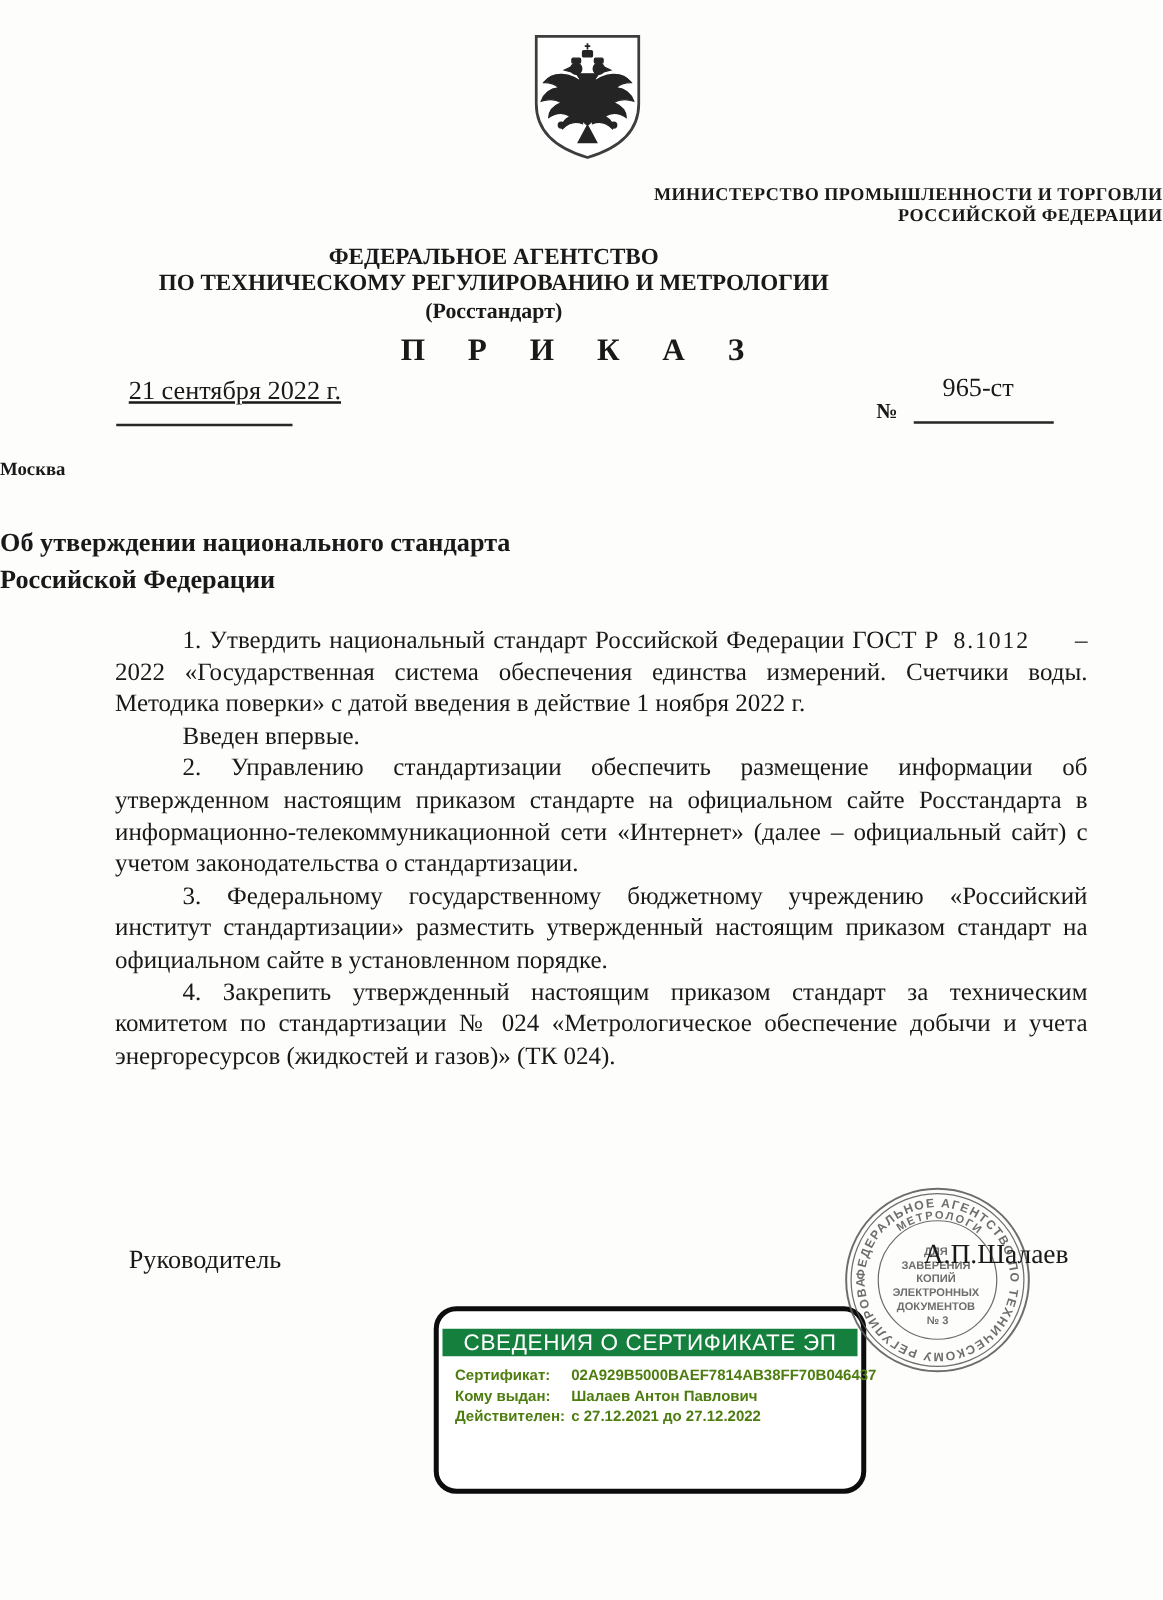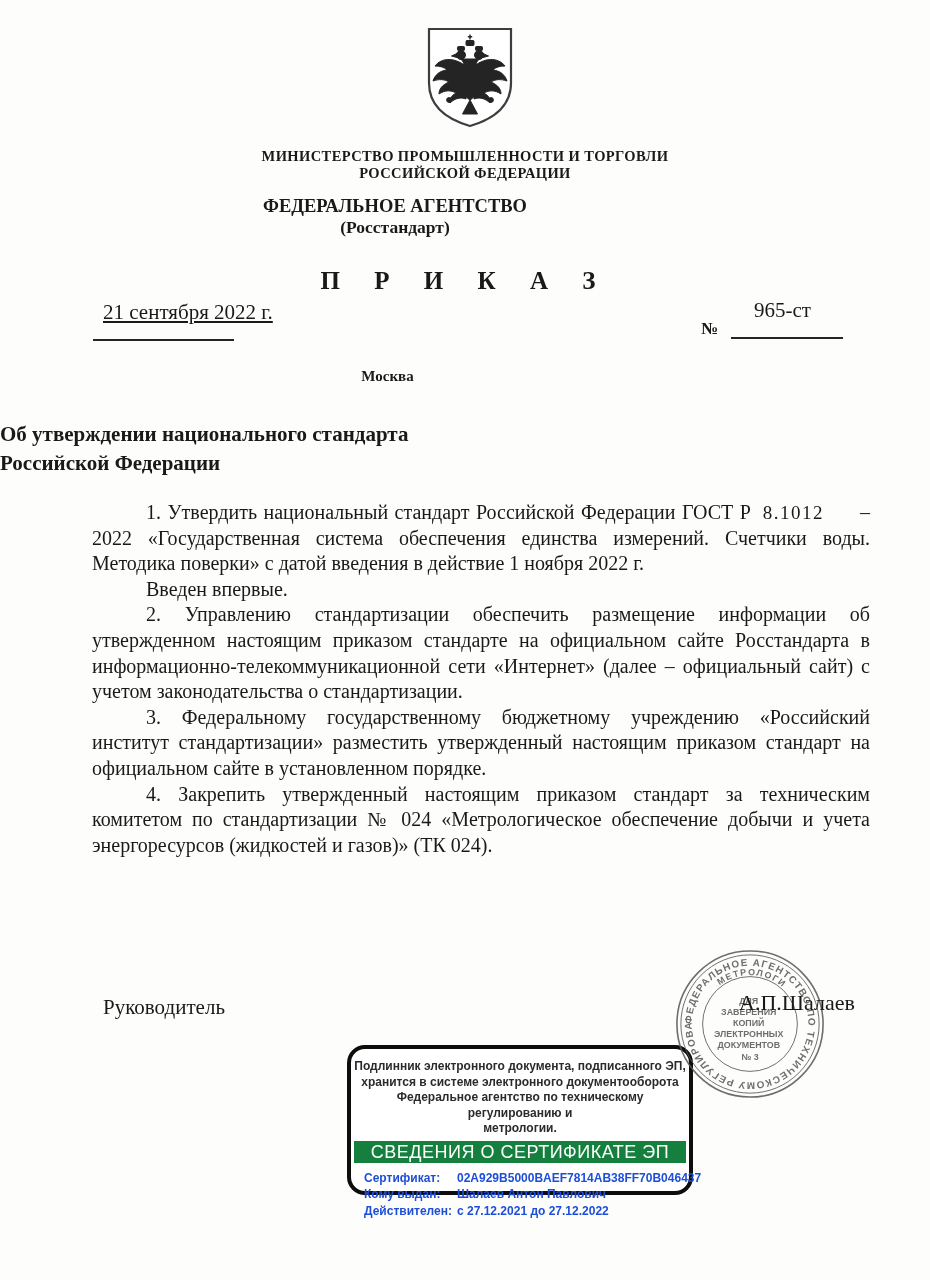--- a/index.html
+++ b/index.html
@@ -2,35 +2,35 @@
 <html lang="ru"><head>
 <meta charset="utf-8">
 <style>
   * { margin:0; padding:0; box-sizing:border-box; }
   html,body { background:#ffffff; }
   body { width:930px; height:1280px; font-family:"Liberation Serif", serif; color:#191919; }
   .page { position:relative; width:930px; height:1280px; background:#fdfdfc; overflow:hidden; }
 
   .emblem { position:absolute; left:424px; top:26px; width:92px; height:104px; }
 
-  .ministry { position:absolute; left:0; top:148px; width:930px; text-align:center;
+  .ministry { position:absolute; left:0; top:148px; width:930px; text-align:right;
               font-weight:bold; font-size:14.5px; line-height:17px; letter-spacing:.4px; }
   .agency   { position:absolute; left:0; top:196px; width:790px; text-align:center;
               font-weight:bold; font-size:18.5px; line-height:21px; }
   .agency .sub { font-size:17.5px; }
   .doc-type { position:absolute; left:0; top:267px; width:930px; text-align:center;
               font-weight:bold; font-size:25px; letter-spacing:14px; }
 
   .date-value { position:absolute; left:103px; top:300px; font-size:21px;text-decoration:underline; }
   .date-line  { position:absolute; left:93px;  top:339px; width:141px; height:2px; background:#262626; }
   .num-value  { position:absolute; left:754px; top:298px; font-size:21px; }
   .num-sign   { position:absolute; left:701px; top:319px; font-size:17px; font-weight:bold; }
   .num-line   { position:absolute; left:731px; top:337px; width:112px; height:2px; background:#262626; }
 
-  .city  { position:absolute; left:0; top:368px; width:775px; text-align:center;
+  .city  { position:absolute; left:0; top:368px; width:775px; 
            font-weight:bold; font-size:15px; }
   .title { position:absolute; left:0; top:420px; width:930px; text-align:left;
            font-weight:bold; font-size:21px; line-height:29px; }
 
   .body-text { position:absolute; left:92px; top:500px; width:778px;
                font-size:20px; line-height:25.6px; text-align:justify; }
   .body-text p { text-indent:54px; margin:0; }
   .gost-number { margin:4px 36px 0 12px; letter-spacing:1.5px; font-size:19px; }
 
   .sig-role { position:absolute; left:103px; top:995px; font-size:21px; }
@@ -41,21 +41,21 @@
   .stamp text { font-family:"Liberation Sans", sans-serif; fill:#5a5a5a; }
 
   .cert-box { position:absolute; left:347px; top:1045px; width:346px; height:150px;
               background:#fff; border:4px solid #0d0d0d; border-radius:18px; z-index:2;
               font-family:"Liberation Sans", sans-serif; padding-top:10px; }
   .cert-desc { text-align:center; font-size:12px; line-height:15.5px; font-weight:bold;
                color:#2b2b2b; white-space:pre-line; }
   .cert-bar { margin:4px 3px 0 3px; background:#15803d; color:#fff; text-align:center;
               font-size:18px; font-weight:normal; line-height:22px; letter-spacing:.5px; }
   .cert-details { padding:7px 0 0 13px; font-size:12px; line-height:16.5px;
-                  font-weight:bold; color:#1d4ed8; }
+                  font-weight:bold; color:#4d7c0f; }
   .cert-row { display:flex; }
   .cert-label { min-width:93px; }
 </style>
 </head>
 <body>
 
 <div class="page">
 
   <svg class="emblem" viewBox="0 0 92 104">
     <path d="M5 3 H87 V57 C87 80 70 93 46 100 C22 93 5 80 5 57 Z" fill="#ffffff" stroke="#3d3d3d" stroke-width="2.2"></path>
@@ -78,20 +78,21 @@
     </g>
   </svg>
 
   <div class="ministry">
     <div>МИНИСТЕРСТВО ПРОМЫШЛЕННОСТИ И ТОРГОВЛИ</div>
     <div>РОССИЙСКОЙ ФЕДЕРАЦИИ</div>
   </div>
 
   <div class="agency">
     <div>ФЕДЕРАЛЬНОЕ АГЕНТСТВО</div>
+    <div>ПО ТЕХНИЧЕСКОМУ РЕГУЛИРОВАНИЮ И МЕТРОЛОГИИ</div>
     <div class="sub">(Росстандарт)</div>
   </div>
 
   <div class="doc-type">П Р И К А З</div>
 
   <div class="date-value">21 сентября 2022 г.</div>
   <div class="date-line"></div>
   <div class="num-value">965-ст</div>
   <div class="num-sign">№</div>
   <div class="num-line"></div>
@@ -132,24 +133,20 @@
       <tspan x="80" y="60">ДЛЯ</tspan>
       <tspan x="80" y="71">ЗАВЕРЕНИЯ</tspan>
       <tspan x="80" y="82">КОПИЙ</tspan>
       <tspan x="80" y="93">ЭЛЕКТРОННЫХ</tspan>
       <tspan x="80" y="104">ДОКУМЕНТОВ</tspan>
       <tspan x="80" y="116">№ 3</tspan>
     </text>
   </svg>
 
   <div class="cert-box">
-    <div class="cert-desc">Подлинник электронного документа, подписанного ЭП,
-хранится в системе электронного документооборота
-Федеральное агентство по техническому регулированию и
-метрологии.</div>
     <div class="cert-bar">СВЕДЕНИЯ О СЕРТИФИКАТЕ ЭП</div>
     <div class="cert-details">
       <div class="cert-row">
         <span class="cert-label">Сертификат:</span>
         <span>02A929B5000BAEF7814AB38FF70B046437</span>
       </div>
       <div class="cert-row">
         <span class="cert-label">Кому выдан:</span>
         <span>Шалаев Антон Павлович</span>
       </div>

